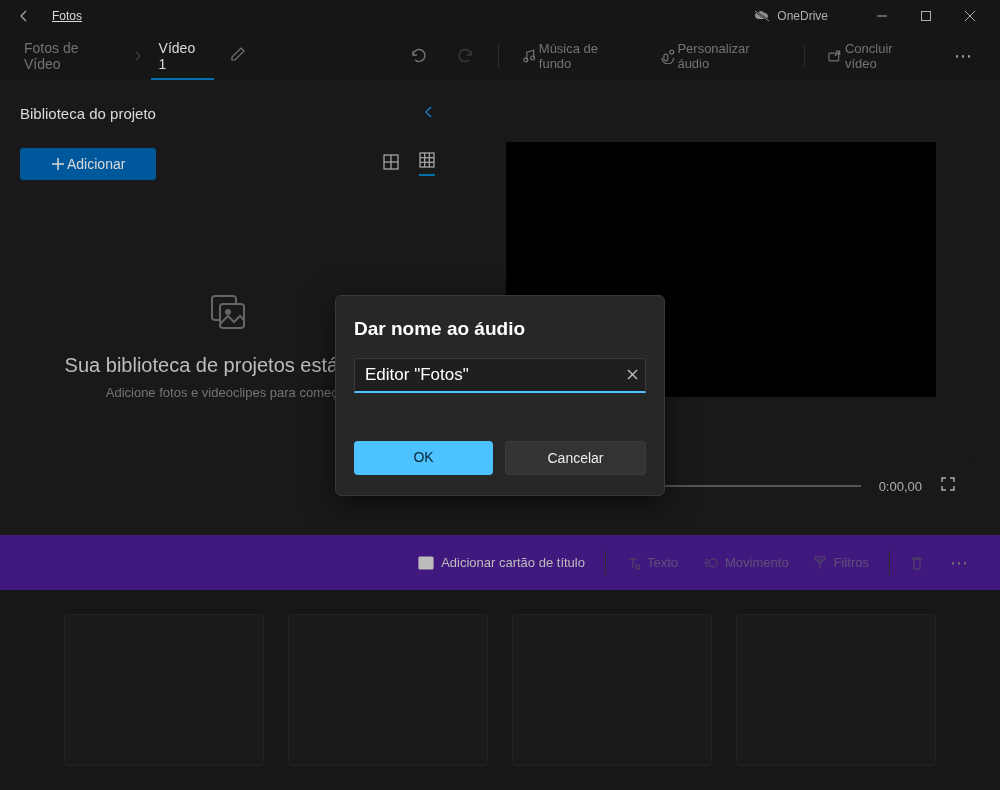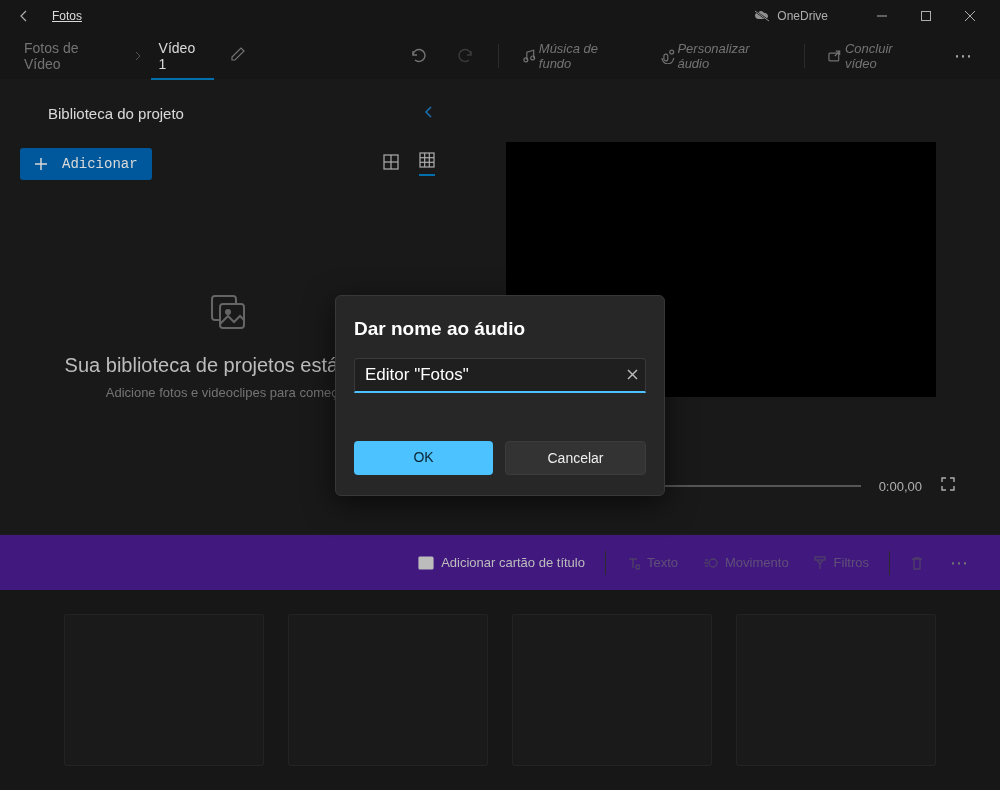--- a/index.html
+++ b/index.html
@@ -15,33 +15,33 @@
   .window-controls { display: flex; }
   .win-btn { width: 44px; height: 32px; display: flex; align-items: center; justify-content: center; color: #ccc; }
 
   
   .toolbar { height: 48px; display: flex; align-items: center; padding: 0 16px; background: #1a1a1a; border-bottom: 1px solid #1f1f1f; gap: 8px; }
   .crumb { color: #888; font-size: 14px; padding: 8px 8px; }
   .crumb-sep { color: #555; }
   .crumb-active { color: #fff; border-bottom: 2px solid #0083cb; padding-bottom: 6px; }
   .edit-ic { margin-left: 8px; color: #888; }
   .toolbar-spacer { width: 140px; }
-  .tool-btn { display: flex; align-items: center; gap: 2px; color: #888; font-size: 13px; padding: 6px 10px; font-style: italic; }
+  .tool-btn { display: flex; align-items: center; gap: 2px; color: #888; font-size: 13px; padding: 6px 10px; }
   .tool-btn svg { stroke: #888; }
   .tool-divider { width: 1px; height: 24px; background: #333; margin: 0 4px; }
   .more-btn { color: #ccc; padding: 6px 10px; font-size: 18px; letter-spacing: 2px; }
 
   
   .main { flex: 1; display: flex; background: #1e1e1e; }
   .left-panel { width: 455px; padding: 24px 20px; display: flex; flex-direction: column; }
-  .panel-head { display: flex; align-items: center; justify-content: space-between; margin-left: 28px; }
+  .panel-head { display: flex; align-items: center; justify-content: space-between; }
   .panel-title { color: #fff; font-size: 15px; }
   .collapse-ic { color: #0083cb; }
   .panel-controls { display: flex; align-items: center; justify-content: space-between; margin-top: 26px; }
-  .add-btn { background: #0068b8; color: #fff; font-size: 14px; padding: 8px 14px; border-radius: 3px; display: flex; align-items: center; gap: 14px; font-family: Liberation Mono, monospace; }
+  .add-btn { background: #0068b8; color: #fff; font-size: 14px; padding: 8px 31px; border-radius: 3px; display: flex; align-items: center; gap: 2px; }
   .view-icons { display: flex; gap: 20px; align-items: center; }
   .view-icons .active { border-bottom: 2px solid #0083cb; padding-bottom: 2px; }
   .view-icons svg { stroke: #ccc; }
   .empty { flex: 1; display: flex; flex-direction: column; align-items: center; justify-content: center; text-align: center; gap: 8px; color: #bbb; }
   .empty-icon-wrap { margin-bottom: 8px; }
   .empty h2 { font-size: 20px; font-weight: 400; color: #ddd; }
   .empty p { font-size: 13px; color: #888; }
 
   .right-panel { flex: 1; padding: 20px 24px 20px 10px; display: flex; flex-direction: column; }
   .preview-area { flex: 1; display: flex; align-items: center; justify-content: center; }

